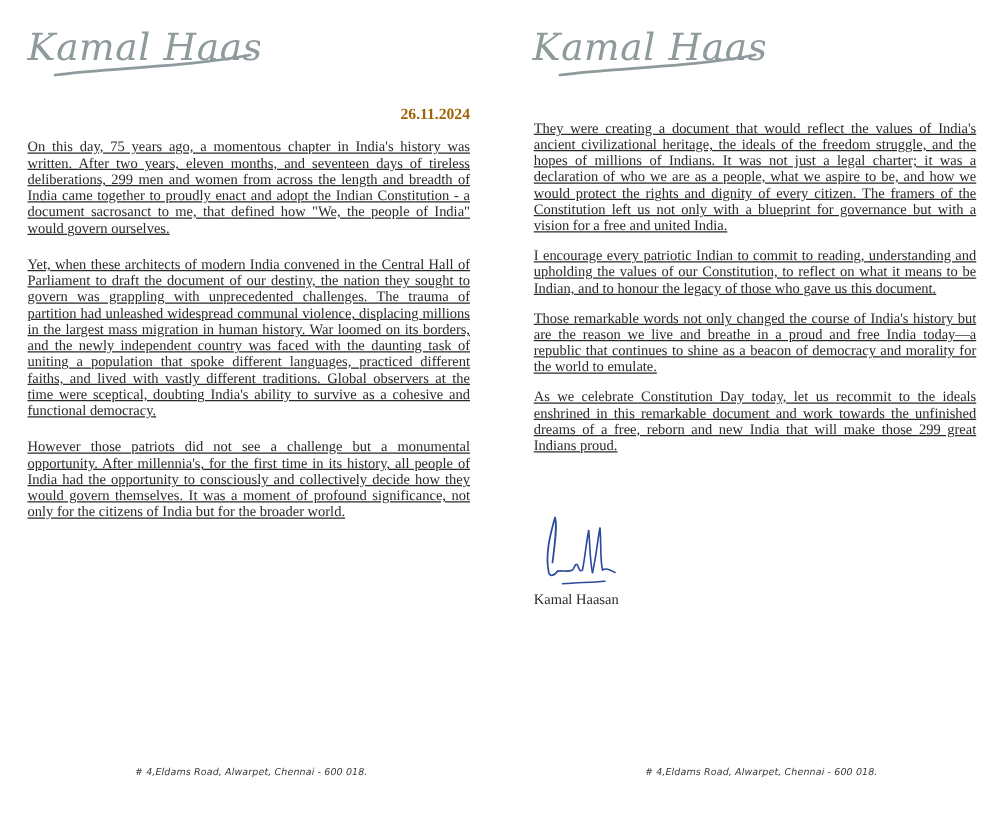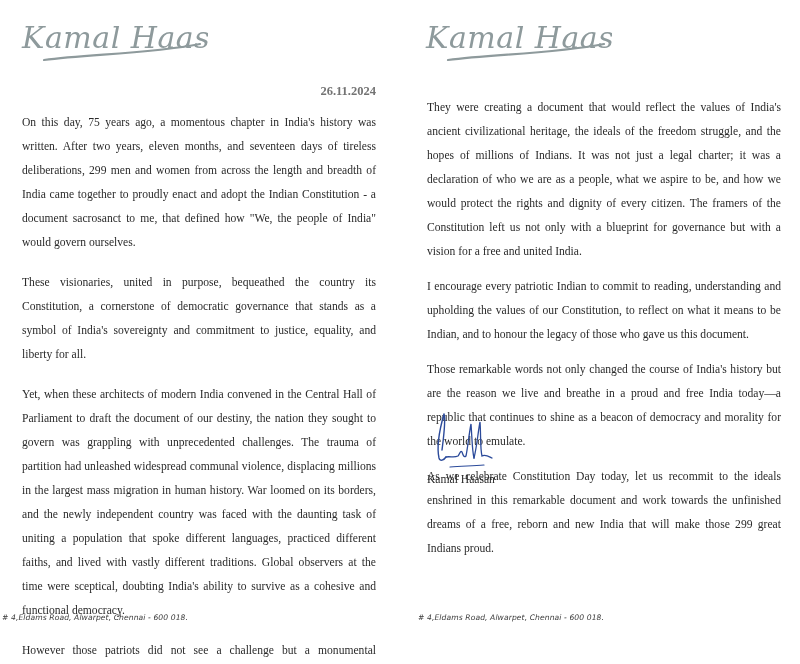--- a/index.html
+++ b/index.html
@@ -21,44 +21,45 @@
     .letterhead .lh-text {
       font-family: "DejaVu Serif", "Liberation Serif", serif;
       font-style: italic;
       font-size: 30px;
       fill: #8e9a9c;
       letter-spacing: 0.5px;
     }
 
     .date {
       position: absolute; top: 84px; right: 24px;
-      font-size: 12.5px; font-weight: bold; color: #737373;
+      font-size: 12.5px; font-weight: bold; color: #a16207;
     }
 
     .body-text {
       position: absolute; width: 354px;
-      font-size: 11.6px; line-height: 24px; text-align: justify;
+      font-size: 11.6px; line-height: 13px; text-align: justify;
       color: #2a2a2a;
+      text-decoration: underline;
     }
     .page.left .body-text { left: 22px; top: 111px; }
     .page.right .body-text { left: 27px; top: 96px; }
 
     .body-text p { margin-bottom: 11px; hyphens: none; }
     .page.left .body-text p { margin-bottom: 16px; }
 
     .signature-block {
       position: absolute; left: 27px; top: 410px; width: 120px; height: 80px;
     }
     .signature-block svg { width: 70px; height: 60px; display: block; margin-left: 3px; }
     .signer-name {
       display: block; font-size: 11.6px; color: #2a2a2a; margin-top: 3px; margin-left: 0px;
     }
 
     .footer {
-      position: absolute; bottom: 42px; left: 0; width: 400px; text-align: left;
+      position: absolute; bottom: 42px; left: 0; width: 400px; text-align: center;
       font-family: "DejaVu Sans", "Liberation Sans", sans-serif;
       font-style: italic; font-size: 7.6px; color: #3a3a3a; letter-spacing: 0.1px;
     }
     .page.left .footer { padding-left: 2px; }
     .page.right .footer { padding-left: 18px; }
   </style>
 </head>
 <body>
 
 <div class="page left">
@@ -66,21 +67,20 @@
     <svg viewBox="0 0 190 56">
       <text class="lh-text" x="4" y="34">Kamal Haasan</text>
       <path d="M26 46 C70 40, 130 40, 182 30" fill="none" stroke="#8e9a9c" stroke-width="2.2" stroke-linecap="round"></path>
     </svg>
   </div>
 
   <div class="date">26.11.2024</div>
 
   <div class="body-text">
     <p>On this day, 75 years ago, a momentous chapter in India's history was written. After two years, eleven months, and seventeen days of tireless deliberations, 299 men and women from across the length and breadth of India came together to proudly enact and adopt the Indian Constitution - a document sacrosanct to me, that defined how "We, the people of India" would govern ourselves.</p>
-    <p>These visionaries, united in purpose, bequeathed the country its Constitution, a cornerstone of democratic governance that stands as a symbol of India's sovereignty and commitment to justice, equality, and liberty for all.</p>
     <p>Yet, when these architects of modern India convened in the Central Hall of Parliament to draft the document of our destiny, the nation they sought to govern was grappling with unprecedented challenges. The trauma of partition had unleashed widespread communal violence, displacing millions in the largest mass migration in human history. War loomed on its borders, and the newly independent country was faced with the daunting task of uniting a population that spoke different languages, practiced different faiths, and lived with vastly different traditions. Global observers at the time were sceptical, doubting India's ability to survive as a cohesive and functional democracy.</p>
     <p>However those patriots did not see a challenge but a monumental opportunity. After millennia's, for the first time in its history, all people of India had the opportunity to consciously and collectively decide how they would govern themselves. It was a moment of profound significance, not only for the citizens of India but for the broader world.</p>
   </div>
 
   <div class="footer"># 4,Eldams Road, Alwarpet, Chennai - 600 018.</div>
 </div>
 
 <div class="page right">
   <div class="letterhead">
     <svg viewBox="0 0 190 56">

